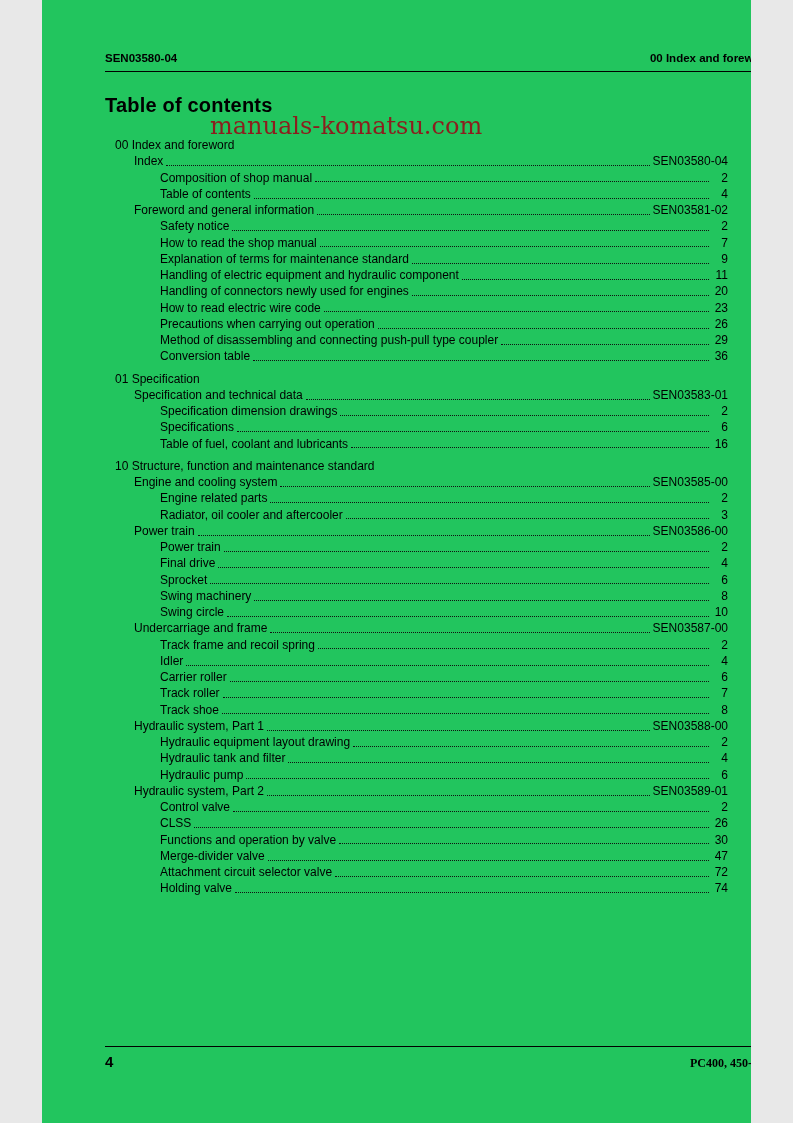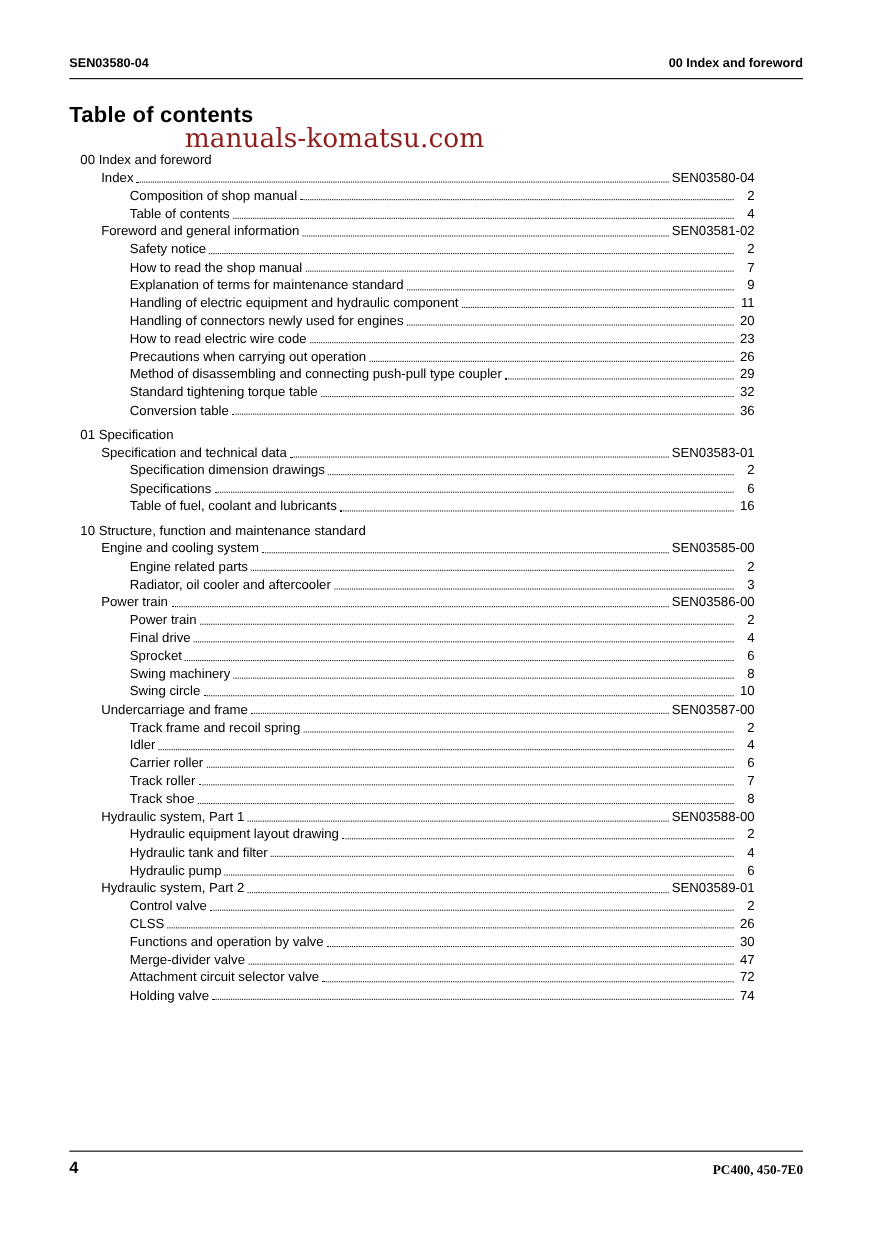--- a/index.html
+++ b/index.html
@@ -1,22 +1,22 @@
 <!DOCTYPE html>
 <html><head>
 <meta charset="utf-8">
 <style>
   * { box-sizing: border-box; margin: 0; padding: 0; }
   html, body { background: #e8e8e8; }
   body { font-family: "Liberation Sans", sans-serif; color: #000; }
   .page {
     position: relative;
-    width: 793px;
+    width: 709px;
     height: 1123px;
-    background: #ffffff;
+    background: #22c55e;
     margin: 0 auto;
     overflow: hidden;
   }
   .doc-header {
     position: absolute;
     left: 63px;
     top: 52px;
     width: 667px;
     display: flex;
     justify-content: space-between;
@@ -162,25 +162,20 @@
           <span class="lbl">Precautions when carrying out operation</span>
           <span class="dots"></span>
           <span class="val">26</span>
         </div>
         <div class="toc-row item">
           <span class="lbl">Method of disassembling and connecting push-pull type coupler</span>
           <span class="dots"></span>
           <span class="val">29</span>
         </div>
         <div class="toc-row item">
-          <span class="lbl">Standard tightening torque table</span>
-          <span class="dots"></span>
-          <span class="val">32</span>
-        </div>
-        <div class="toc-row item">
           <span class="lbl">Conversion table</span>
           <span class="dots"></span>
           <span class="val">36</span>
         </div>
       </div>
       <div class="toc-section">
         <div class="sec-heading">01 Specification</div>
         <div class="toc-row group">
           <span class="lbl">Specification and technical data</span>
           <span class="dots"></span>

